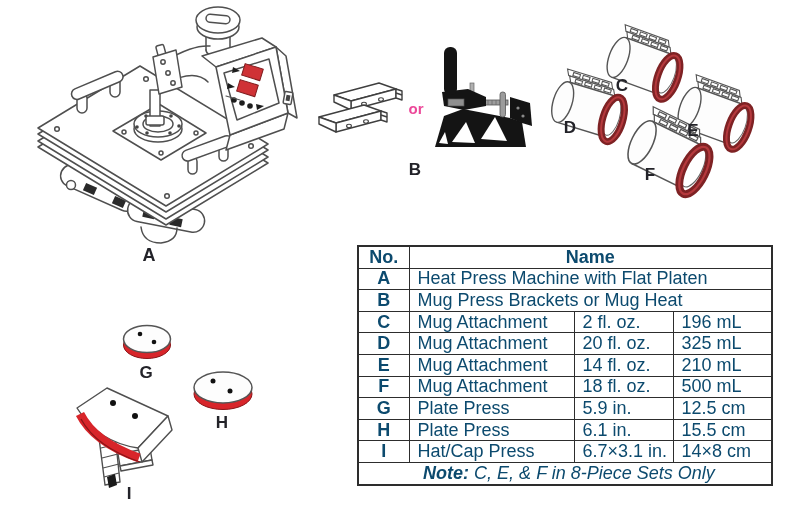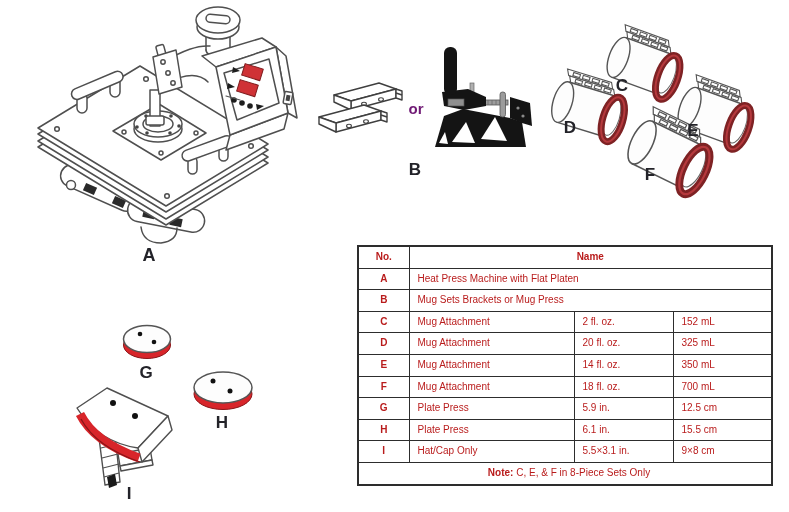--- a/index.html
+++ b/index.html
@@ -3,29 +3,29 @@
 <meta charset="utf-8">
 <style>
   html,body{margin:0;padding:0;background:#ffffff;}
   #canvas{position:relative;width:789px;height:512px;background:#ffffff;overflow:hidden;
           font-family:"Liberation Sans",sans-serif;}
   .fig{position:absolute;}
   .fig-label{position:absolute;width:28px;text-align:center;
              font:bold 17px "Liberation Sans",sans-serif;color:#232329;}
   .fig-label.big{font-size:18px;}
   .or-label{position:absolute;width:26px;text-align:center;
-            font:bold 15px "Liberation Sans",sans-serif;color:#701a75;}
+            font:bold 15px "Liberation Sans",sans-serif;color:#ec4899;}
   table.parts{position:absolute;left:357px;top:245px;width:414px;
               border-collapse:collapse;background:#fff;table-layout:fixed;
-              font-size:10px;color:#b91c1c;border:2.5px solid #2d2d2d;}
+              font-size:18px;color:#0c4a6e;border:2.5px solid #2d2d2d;}
   table.parts td{border:1.8px solid #2d2d2d;height:20.6px;padding:0 0 0 8px;
                  line-height:1.05;white-space:nowrap;overflow:hidden;}
   table.parts td.no{ text-align:center;font-weight:bold;padding:0;}
   table.parts td.hdr{text-align:center;font-weight:bold;padding:0;}
-  table.parts td.note{text-align:center;}
+  table.parts td.note{text-align:center;font-style:italic;}
   table.parts td.note b{font-weight:bold;}
 </style>
 </head>
 <body>
 
 <div id="canvas">
 
   <svg class="fig" style="left:0;top:0" width="310" height="268" viewBox="0 0 310 268">
     <g fill="#ffffff" stroke="#4f4f4f" stroke-width="1.5" stroke-linejoin="round" stroke-linecap="round">
 
@@ -247,63 +247,63 @@
         <tr>
       <td class="hdr">No.</td>
       <td class="hdr" colspan="3">Name</td>
     </tr>
     <tr>
       <td class="no">A</td>
       <td colspan="3">Heat Press Machine with Flat Platen</td>
     </tr>
     <tr>
       <td class="no">B</td>
-      <td colspan="3">Mug Sets Brackets or Mug Press</td>
+      <td colspan="3">Mug Press Brackets or Mug Heat</td>
     </tr>
     <tr>
       <td class="no">C</td>
       <td>Mug Attachment</td>
       <td>2 fl. oz.</td>
-      <td>152 mL</td>
+      <td>196 mL</td>
     </tr>
     <tr>
       <td class="no">D</td>
       <td>Mug Attachment</td>
       <td>20 fl. oz.</td>
       <td>325 mL</td>
     </tr>
     <tr>
       <td class="no">E</td>
       <td>Mug Attachment</td>
       <td>14 fl. oz.</td>
-      <td>350 mL</td>
+      <td>210 mL</td>
     </tr>
     <tr>
       <td class="no">F</td>
       <td>Mug Attachment</td>
       <td>18 fl. oz.</td>
-      <td>700 mL</td>
+      <td>500 mL</td>
     </tr>
     <tr>
       <td class="no">G</td>
       <td>Plate Press</td>
       <td>5.9 in.</td>
       <td>12.5 cm</td>
     </tr>
     <tr>
       <td class="no">H</td>
       <td>Plate Press</td>
       <td>6.1 in.</td>
       <td>15.5 cm</td>
     </tr>
     <tr>
       <td class="no">I</td>
-      <td>Hat/Cap Only</td>
-      <td>5.5×3.1 in.</td>
-      <td>9×8 cm</td>
+      <td>Hat/Cap Press</td>
+      <td>6.7×3.1 in.</td>
+      <td>14×8 cm</td>
     </tr>
     <tr>
       <td class="note" colspan="4"><b>Note:</b><span> C, E, &amp; F in 8-Piece Sets Only</span></td>
     </tr>
   </tbody>
     </table>
 
 </div>
 
 </body></html>

